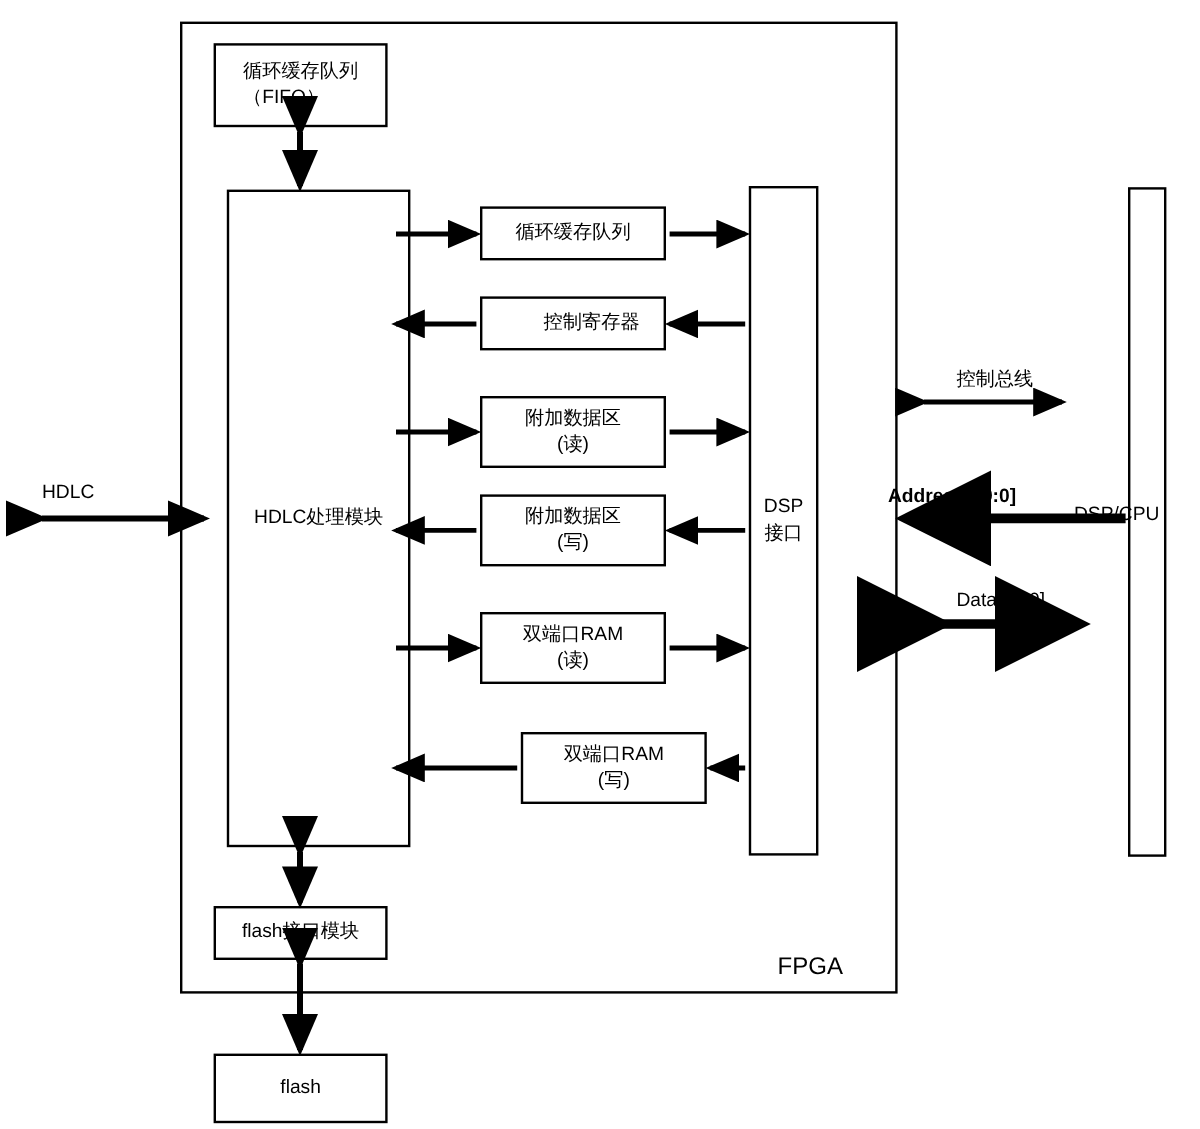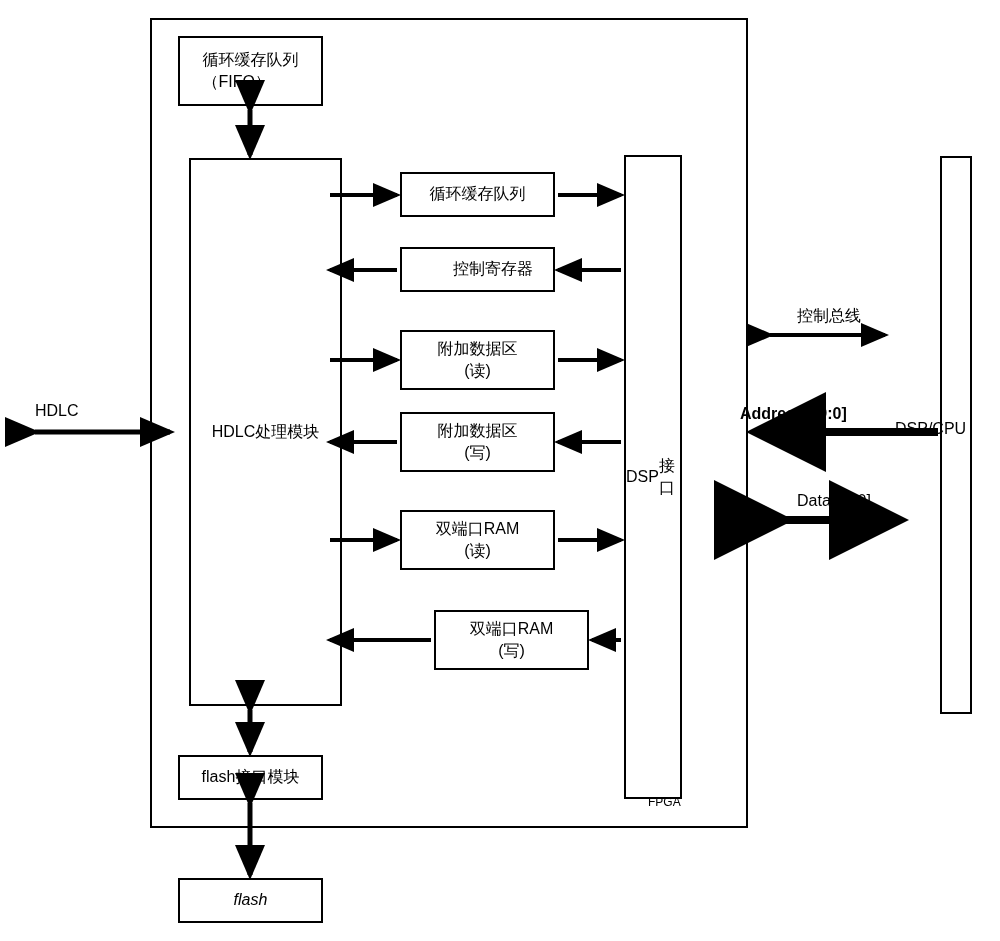--- a/index.html
+++ b/index.html
@@ -33,30 +33,30 @@
       width: 1000px; height: 941px;
       pointer-events: none;
     }
   </style>
 </head>
 <body>
 
 <div class="canvas">
 
   <div class="box" style="left:150px; top:18px; width:598px; height:810px; display:block;"></div>
-  <div class="label" style="left:648px; top:795px; font-size:12px;">FPGA</div>
+  <div class="label" style="left:648px; top:795px; font-size:20px;">FPGA</div>
 
   <div class="box" style="left:178px; top:36px; width:145px; height:70px; white-space:pre;">循环缓存队列
 （FIFO）</div>
 
   <div class="box" style="left:189px; top:158px; width:153px; height:548px;">HDLC处理模块</div>
 
   <div class="box" style="left:178px; top:755px; width:145px; height:45px;">flash接口模块</div>
 
-  <div class="box" style="left:178px; top:878px; width:145px; height:45px;font-style:italic;">flash</div>
+  <div class="box" style="left:178px; top:878px; width:145px; height:58px;">flash</div>
 
   <div class="label" style="left:35px; top:402px;">HDLC</div>
 
   <div class="box" style="left:400px; top:172px; width:155px; height:45px;">循环缓存队列</div>
 
   <div class="box" style="left:400px; top:247px; width:155px; height:45px;padding-left:31px;">控制寄存器</div>
 
   <div class="box" style="left:400px; top:330px; width:155px; height:60px; flex-direction:column;">
     <span>附加数据区</span>
     <span>(读)</span>
@@ -70,21 +70,21 @@
   <div class="box" style="left:400px; top:510px; width:155px; height:60px; flex-direction:column;">
     <span>双端口RAM</span>
     <span>(读)</span>
   </div>
 
   <div class="box" style="left:434px; top:610px; width:155px; height:60px; flex-direction:column;">
     <span>双端口RAM</span>
     <span>(写)</span>
   </div>
 
-  <div class="box" style="left:624px; top:155px; width:58px; height:644px; flex-direction:row;">
+  <div class="box" style="left:624px; top:155px; width:58px; height:558px; flex-direction:column;">
     <span>DSP</span>
     <span>接口</span>
   </div>
 
   <div class="box" style="left:940px; top:156px; width:32px; height:558px;"></div>
   <div class="label" style="left:895px; top:420px;">DSP/CPU</div>
 
   <div class="label" style="left:797px; top:306px;">控制总线</div>
   <div class="label" style="left:740px; top:405px;font-weight:bold;">Address[19:0]</div>
   <div class="label" style="left:797px; top:492px;">Data[15:0]</div>

